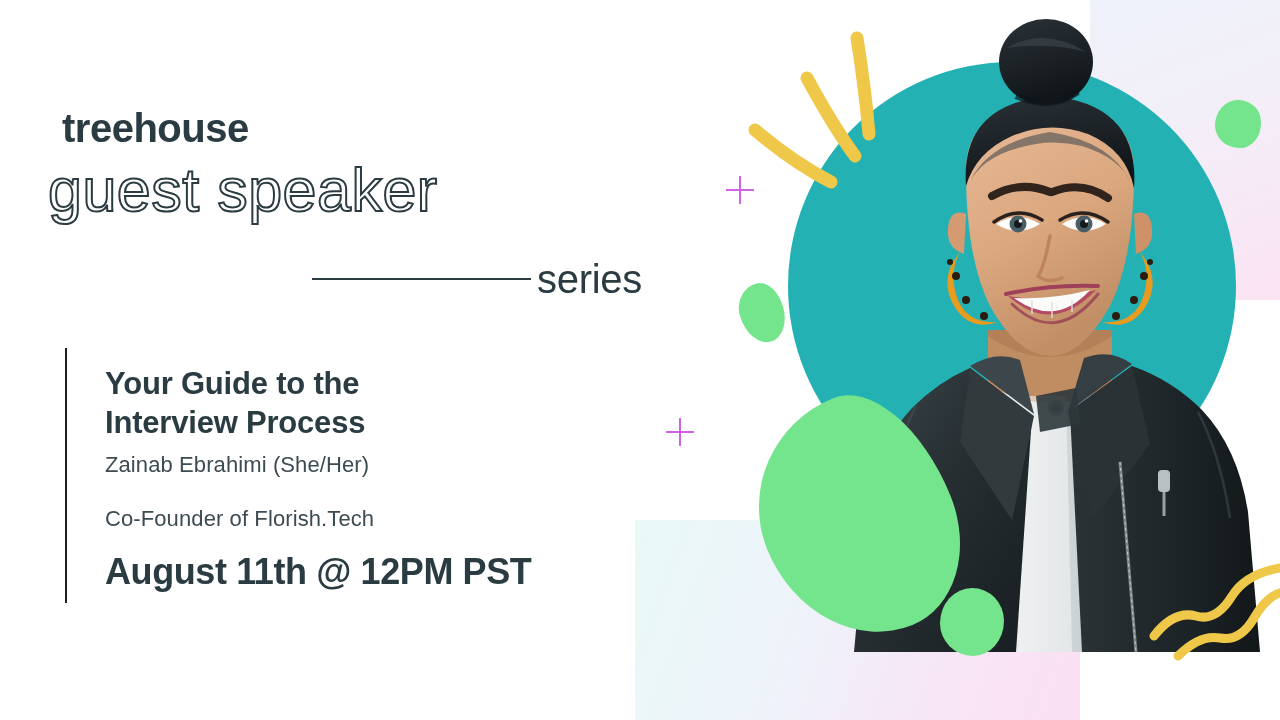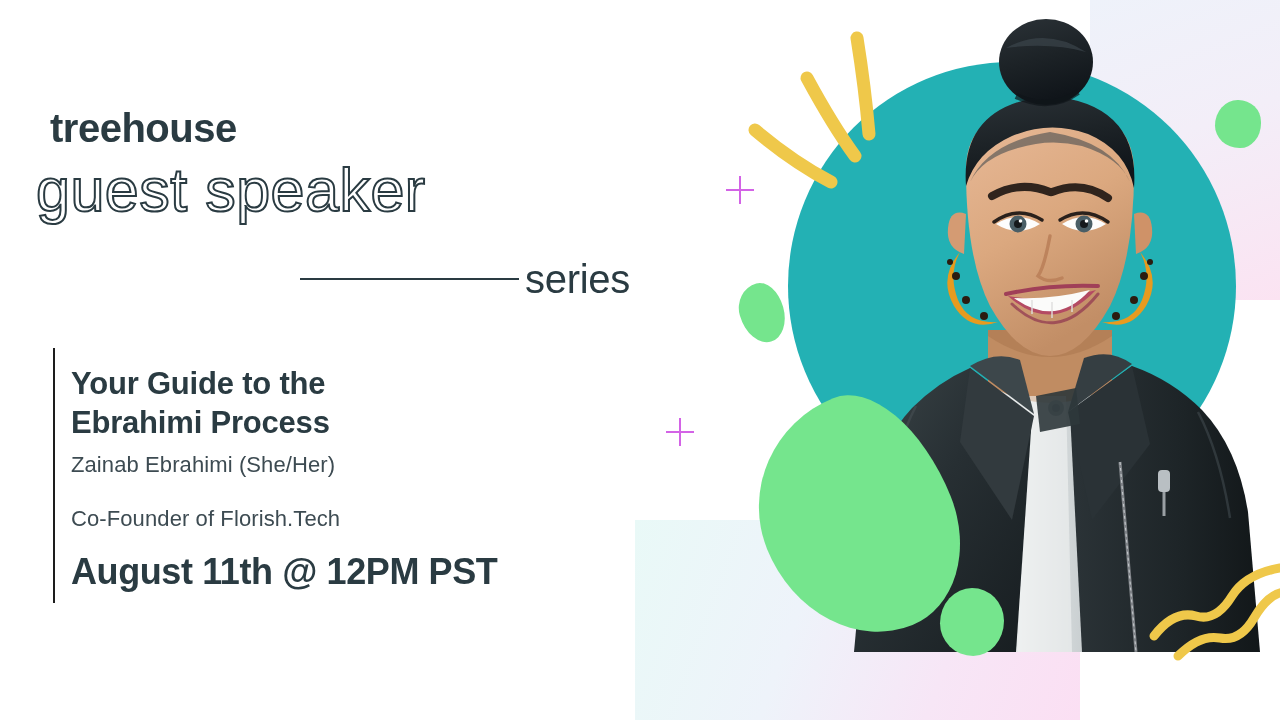--- a/index.html
+++ b/index.html
@@ -67,21 +67,21 @@
   .plus .v { top:0; left:50%; width:2.5px; height:100%; margin-left:-1.2px; }
   .plus-1 { left:726px; top:176px; width:28px; height:28px; }
   .plus-2 { left:666px; top:418px; width:28px; height:28px; }
 
   
   .sparkles { position:absolute; left:745px; top:30px; width:160px; height:200px; }
   .squiggles { position:absolute; left:1150px; top:560px; width:135px; height:110px; }
   .sparkles svg, .squiggles svg { display:block; overflow:visible; }
 
   
-  .content { position:absolute; left:0; top:0; width:680px; height:720px; }
+  .content { position:absolute; left:12px; top:0; width:680px; height:720px; }
 
   .brand {
     position:absolute; left:50px; top:108px;
     font-size:40px; font-weight:700; letter-spacing:-0.5px;
     color:#2a3b42; line-height:1;
   }
 
   .headline-outline {
     position:absolute; left:36px; top:158px;
     font-size:61px; font-weight:400; letter-spacing:0.5px;
@@ -98,21 +98,21 @@
   .series-rule { flex:1 1 auto; height:2px; background:#2a3b42; }
   .series-word {
     font-size:40px; font-weight:500; color:#2a3b42;
     line-height:1; letter-spacing:-0.3px; white-space:nowrap;
   }
 
   .info-block {
     position:absolute; left:53px; top:348px;
     width:600px; height:255px;
     border-left:2.5px solid #1d1d1d;
-    padding-left:16px;
+    padding-left:38px;
   }
   .talk-title {
     font-size:31px; font-weight:600; line-height:1.26;
     color:#2a3b42; letter-spacing:-0.2px;
     margin-top:16px;
   }
   .speaker-name, .speaker-role {
     font-size:22px; font-weight:400; line-height:1.34;
     color:#3d4b52; letter-spacing:0.1px;margin-top:24px;
   }
@@ -294,21 +294,21 @@
     <div class="headline-outline">guest speaker</div>
 
     <div class="series-row">
       <span class="series-rule"></span>
       <span class="series-word">series</span>
     </div>
 
     <div class="info-block">
       <div class="talk-title">
         <div>Your Guide to the</div>
-        <div>Ebrahimi Process</div>
+        <div>Interview Process</div>
       </div>
       <div class="speaker-name">Zainab Ebrahimi (She/Her)</div>
       <div class="speaker-role">Co-Founder of Florish.Tech</div>
       <div class="datetime">August 11th @ 12PM PST</div>
     </div>
 
   </div>
 </div>
 
 </body></html>

